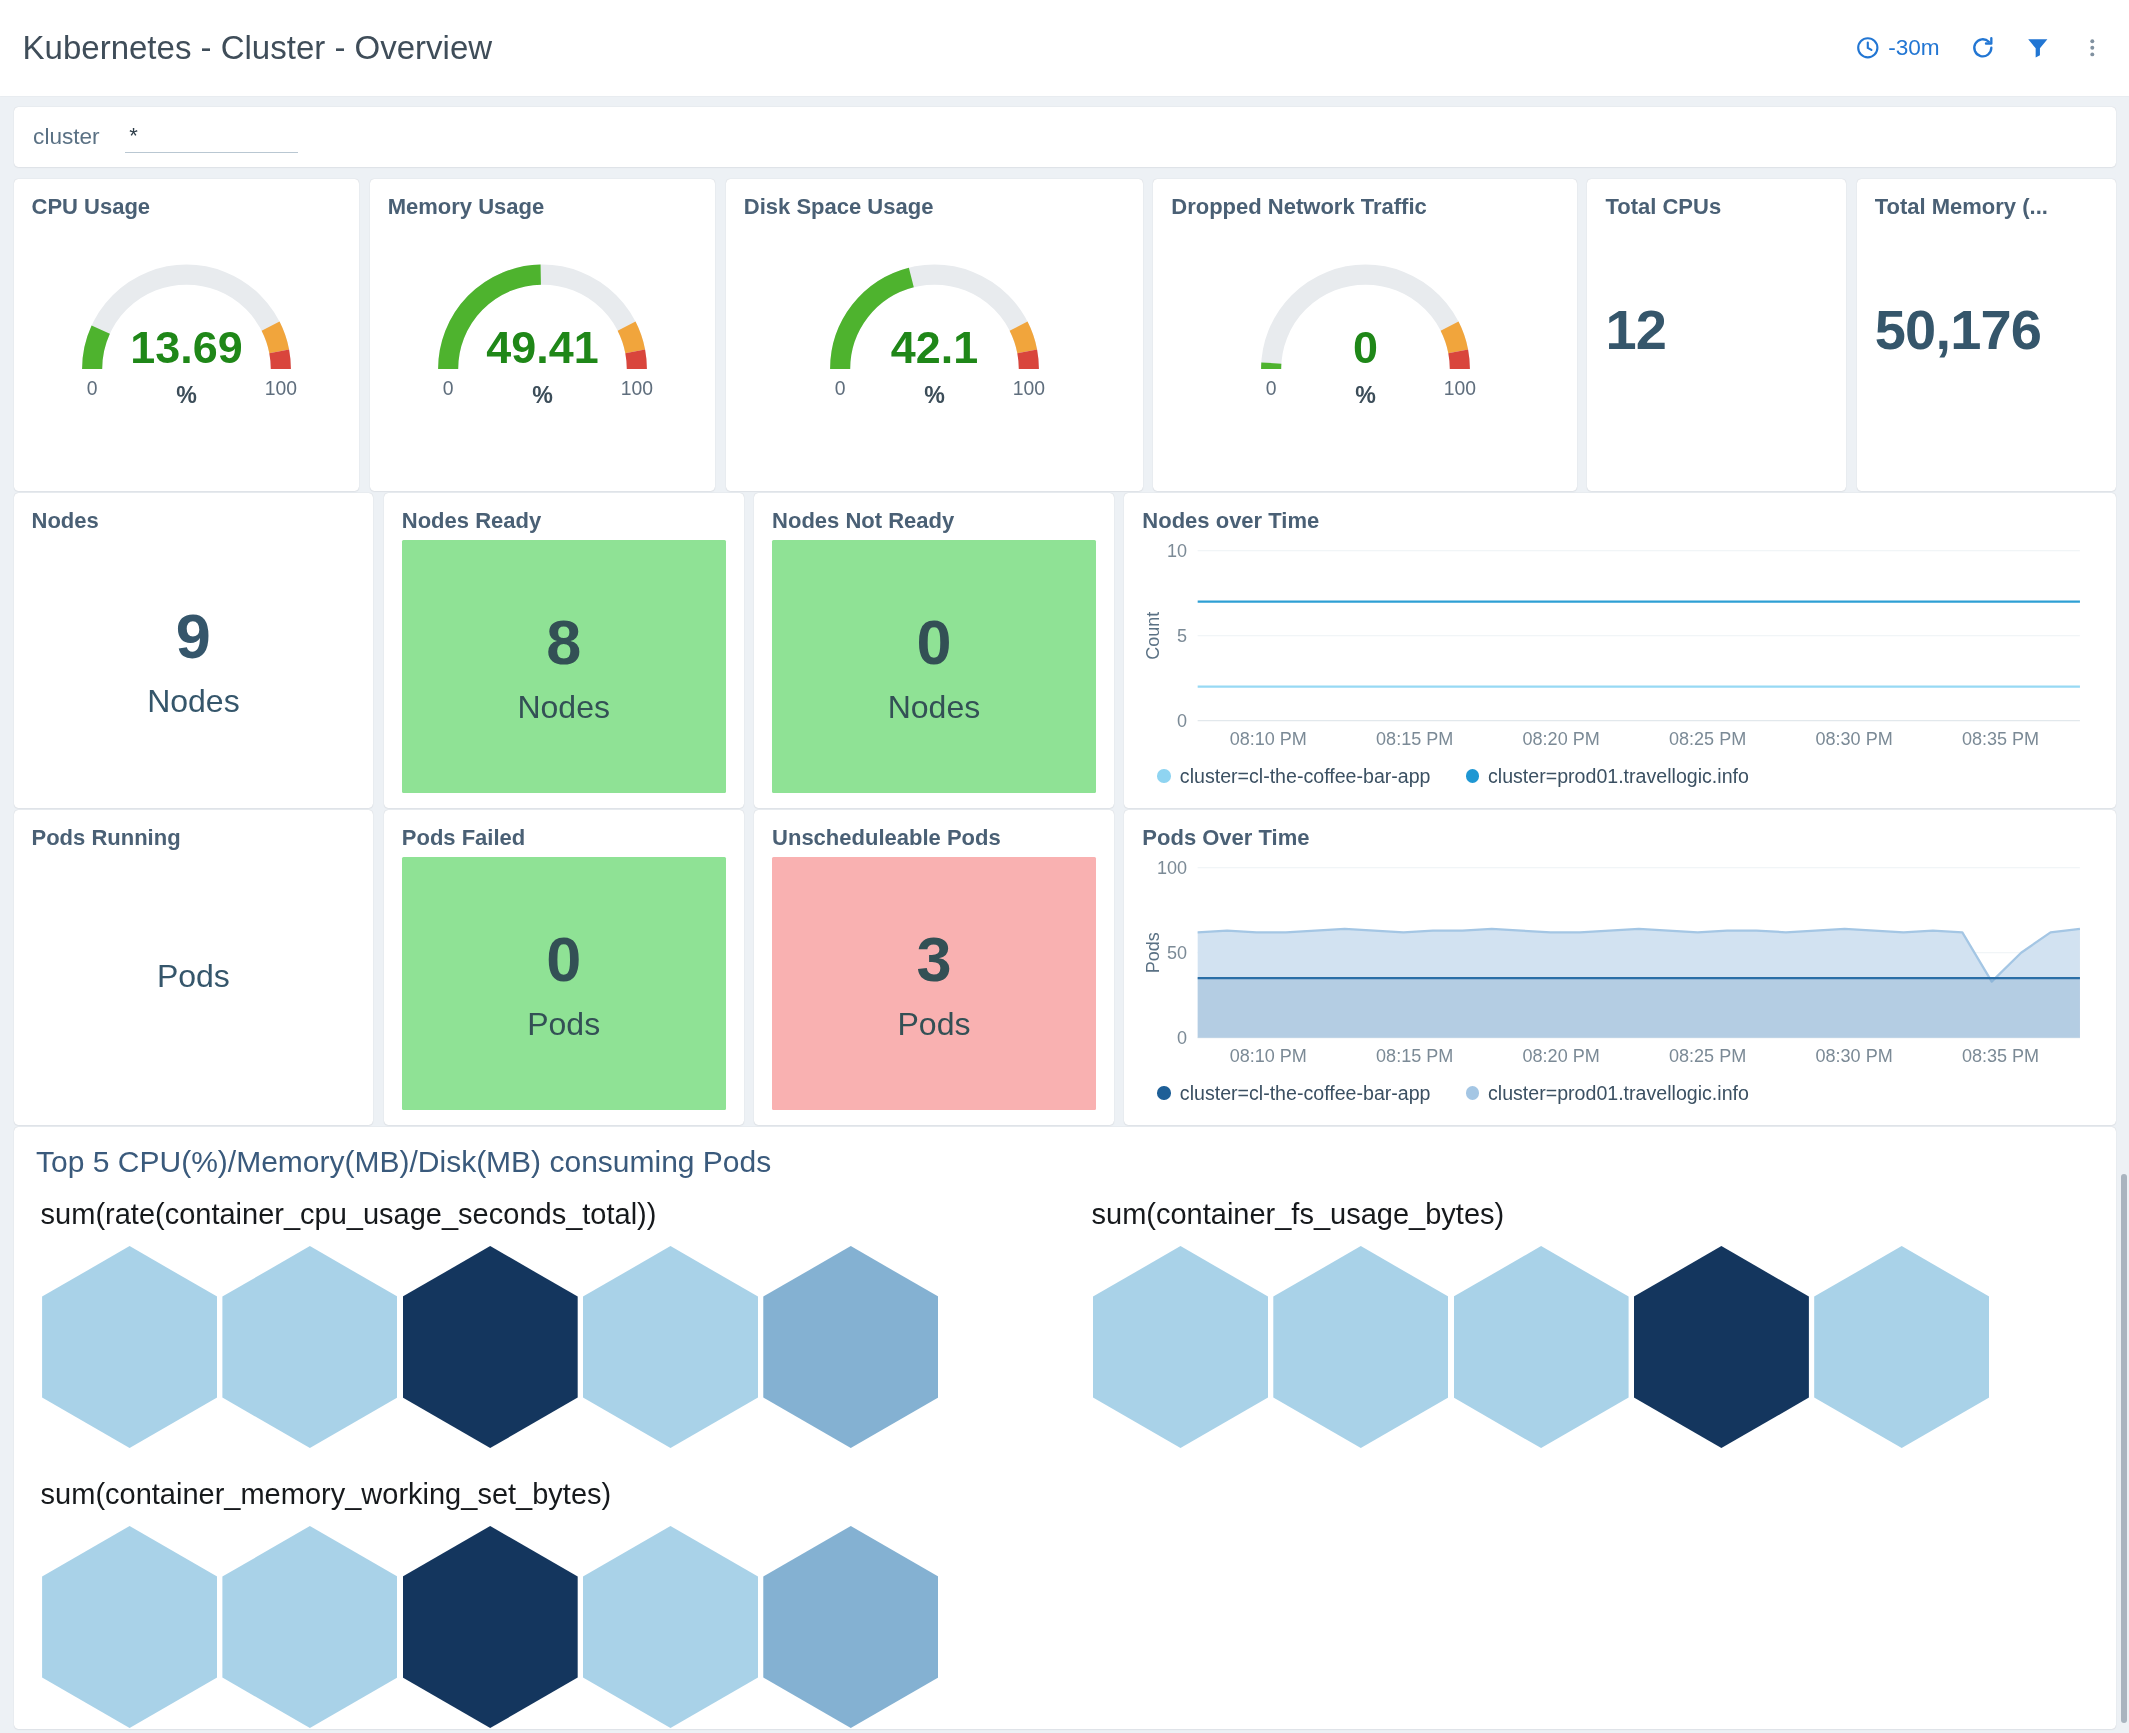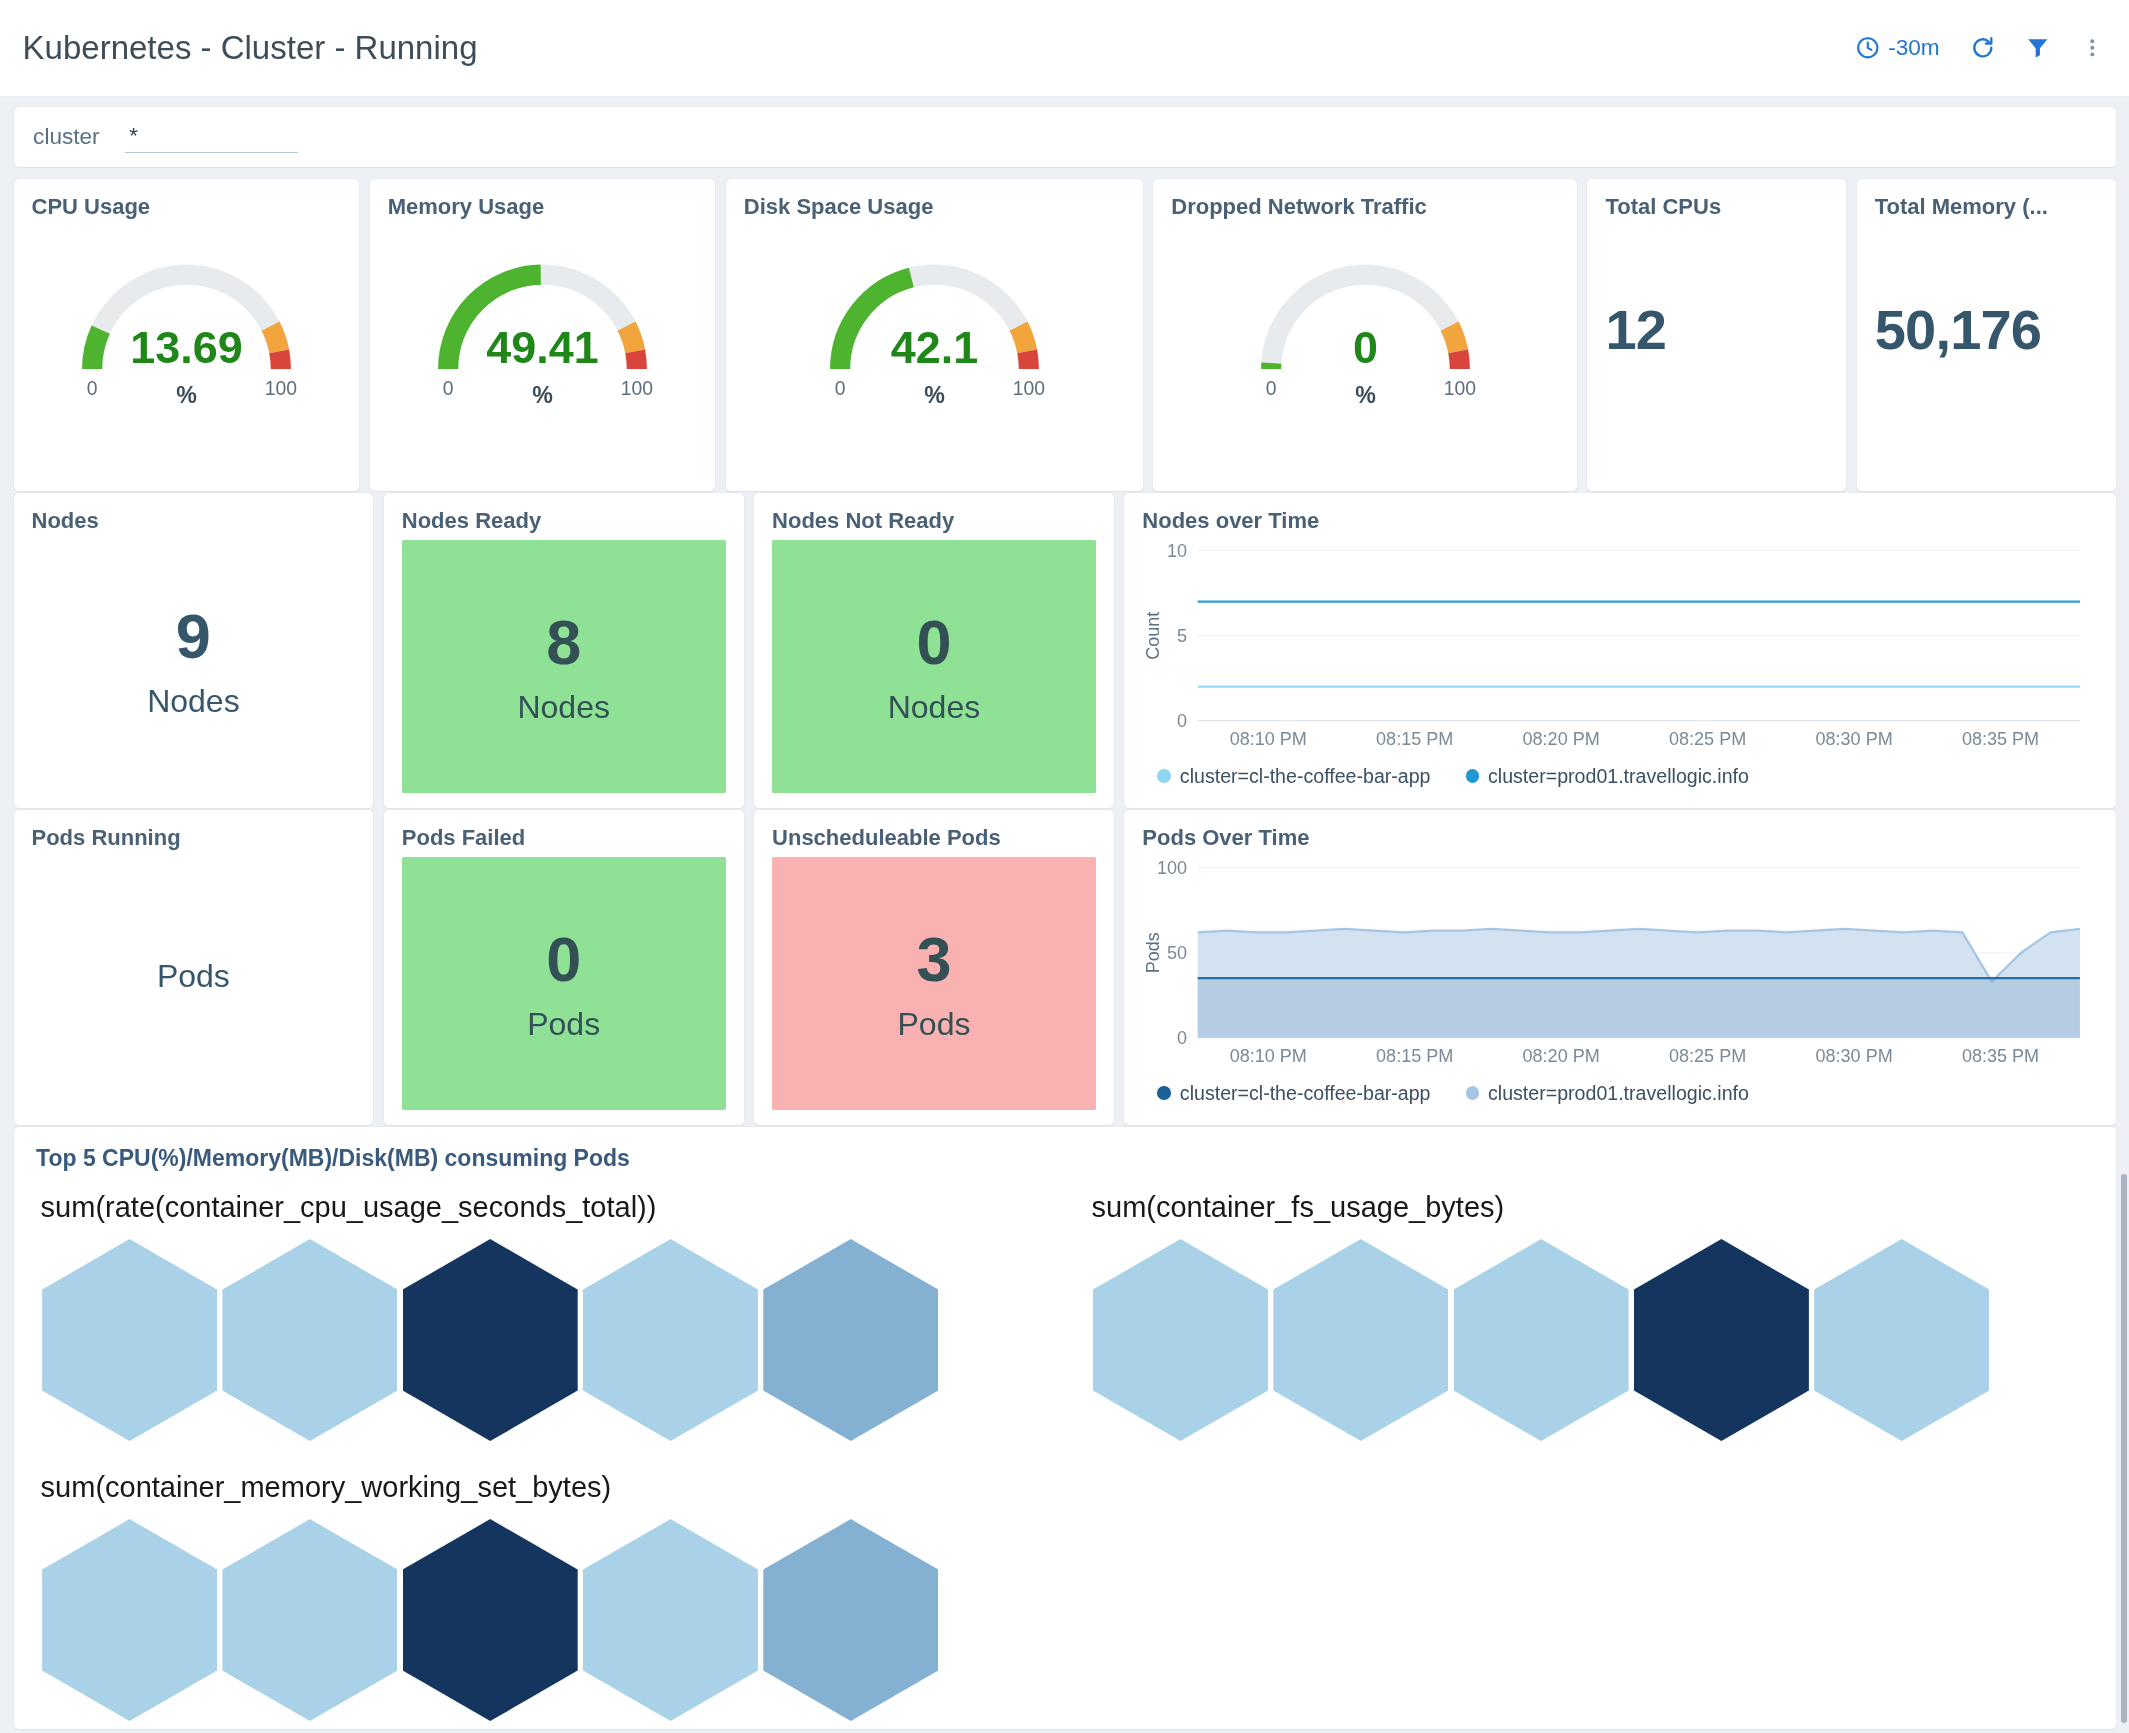--- a/index.html
+++ b/index.html
@@ -33,36 +33,36 @@
   .color-tile{position:absolute;left:18px;right:18px;top:47px;bottom:15px;display:flex;flex-direction:column;
               align-items:center;justify-content:center;border-radius:1.5px}
   .color-tile .tile-number,.color-tile .tile-unit{color:#335055}
   .tile-green{background:#8fe295}
   .tile-red{background:#f9b1b1}
   .chart-body{position:absolute;left:15px;right:16.6px;top:47px;bottom:44px}
   .legend-row{position:absolute;left:33px;bottom:20px;display:flex;gap:35px}
   .legend-item{display:flex;align-items:center;gap:9px;font-size:19.6px;color:#3b5062;cursor:pointer}
   .legend-dot{width:13.5px;height:13.5px;border-radius:50%;flex:none}
   .bottom-panel{padding:18px 22.6px;height:602px}
-  .section-title{font-size:23px;font-weight:700;color:#3a5a7c}
+  .section-title{font-size:30px;font-weight:400;color:#3a5a7c}
   .honey-grid{display:grid;grid-template-columns:1fr 1fr;column-gap:45px;margin-top:16.6px}
   .honey-block{margin-bottom:27px}
   .honey-title{font-size:29px;color:#16191c;margin:3px 0 15px 4.5px}
   .honey-row{display:flex;gap:5.3px;padding-left:6px}
   .hex{width:175px;height:202px;cursor:pointer;
        clip-path:polygon(50% 0,100% 25%,100% 75%,50% 100%,0 75%,0 25%)}
   .v-scrollbar{position:absolute;right:2.3px;top:1174px;width:6px;height:549px;border-radius:3px;background:#a9b4bf;cursor:pointer}
 </style>
 </head>
 <body>
 
 <div class="page">
 
   <div class="header">
-    <div class="header-title">Kubernetes - Cluster - Running</div>
+    <div class="header-title">Kubernetes - Cluster - Overview</div>
     <div class="header-actions">
       <div class="time-group">
         <span class="icon-btn">
           <svg width="25.6" height="25.6" viewBox="0 0 24 24" fill="none" stroke="#2276d3" stroke-width="2" stroke-linecap="round">
             <circle cx="12" cy="12" r="9"></circle>
             <path d="M12 7v5l3.4 2"></path>
           </svg>
         </span>
         <span>-30m</span>
       </div>

